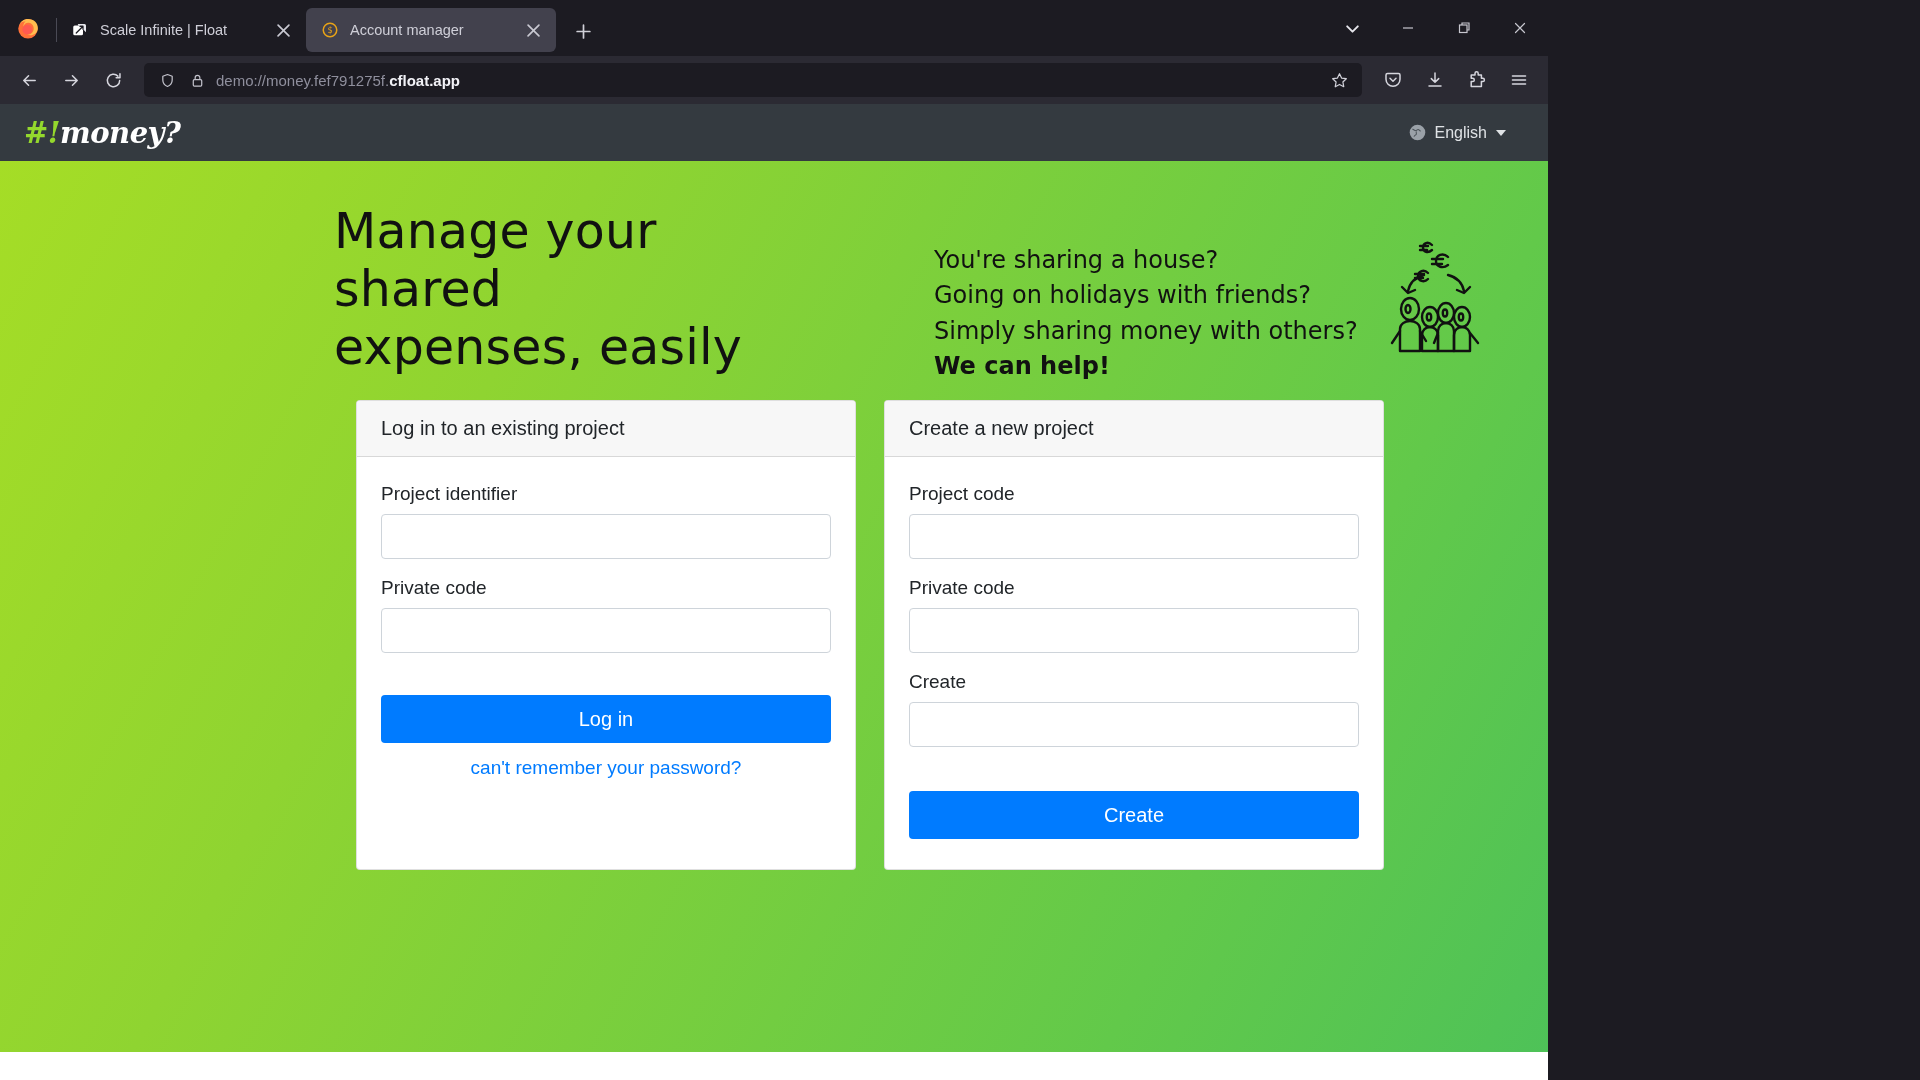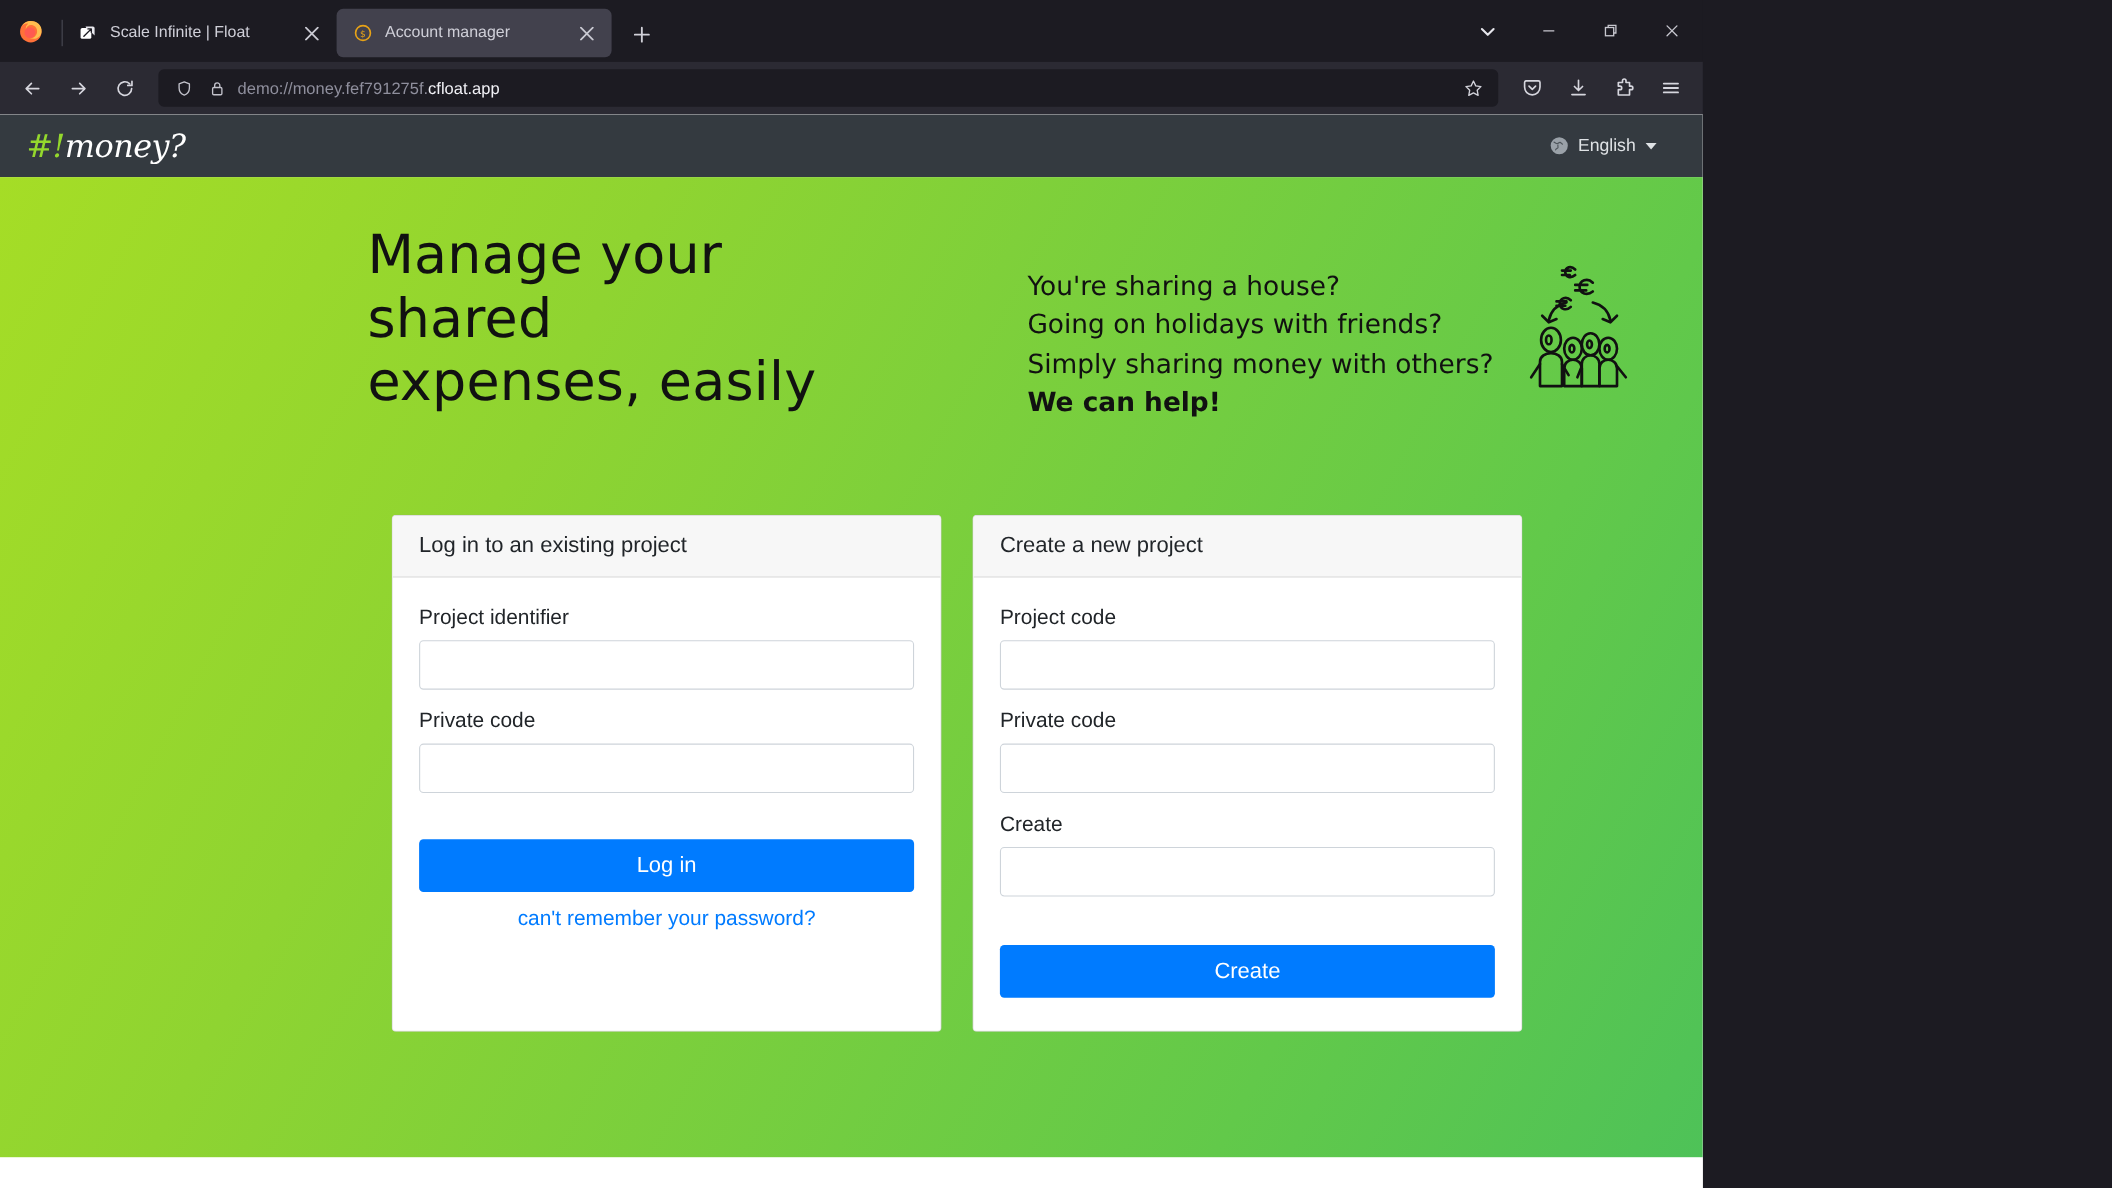--- a/index.html
+++ b/index.html
@@ -157,21 +157,21 @@
   }
   .url-ico svg { width: 15px; height: 15px; }
   .url-text {
     flex: 1 1 auto;
     font-size: 15px;
     color: #8f8f9d;
     white-space: nowrap;
     overflow: hidden;
     padding-left: 4px;
   }
-  .url-text .host { color: #f2f2f7; font-weight: normal; }
+  .url-text .host { color: #f2f2f7; font-weight: bold; }
   .url-star {
     width: 30px; height: 30px;
     display: flex; align-items: center; justify-content: center;
     color: #d2d2da;
     flex: 0 0 auto;
   }
   .url-star svg { width: 17px; height: 17px; }
 
   .toolbar-icons { display: flex; align-items: center; flex: 0 0 auto; }
   .tb-btn {
@@ -196,21 +196,21 @@
     height: 57px;
     background: #343a40;
     display: flex;
     align-items: center;
     padding: 0 24px;
     flex: 0 0 auto;
   }
   .brand {
     font-family: "DejaVu Serif", serif;
     font-style: italic;
-    font-weight: normal;
+    font-weight: bold;
     font-size: 29px;
     letter-spacing: -0.5px;
     color: #ffffff;
     white-space: nowrap;
   }
   .brand .hashbang { color: #94d82d; }
 
   .lang-wrap {
     margin-left: auto;
     display: flex;
@@ -298,21 +298,20 @@
     height: 130px;
     flex: 0 0 auto;
   }
   .hero-illus svg { width: 100%; height: 100%; }
 
   
   .cards {
     display: flex;
     justify-content: center;
     gap: 28px;
-    margin-top: 68px;
     padding-bottom: 60px;
   }
 
   .card {
     width: 500px;
     background: #ffffff;
     border: 1px solid rgba(0,0,0,.125);
     border-radius: 4px;
     overflow: hidden;
     flex: 0 0 auto;

